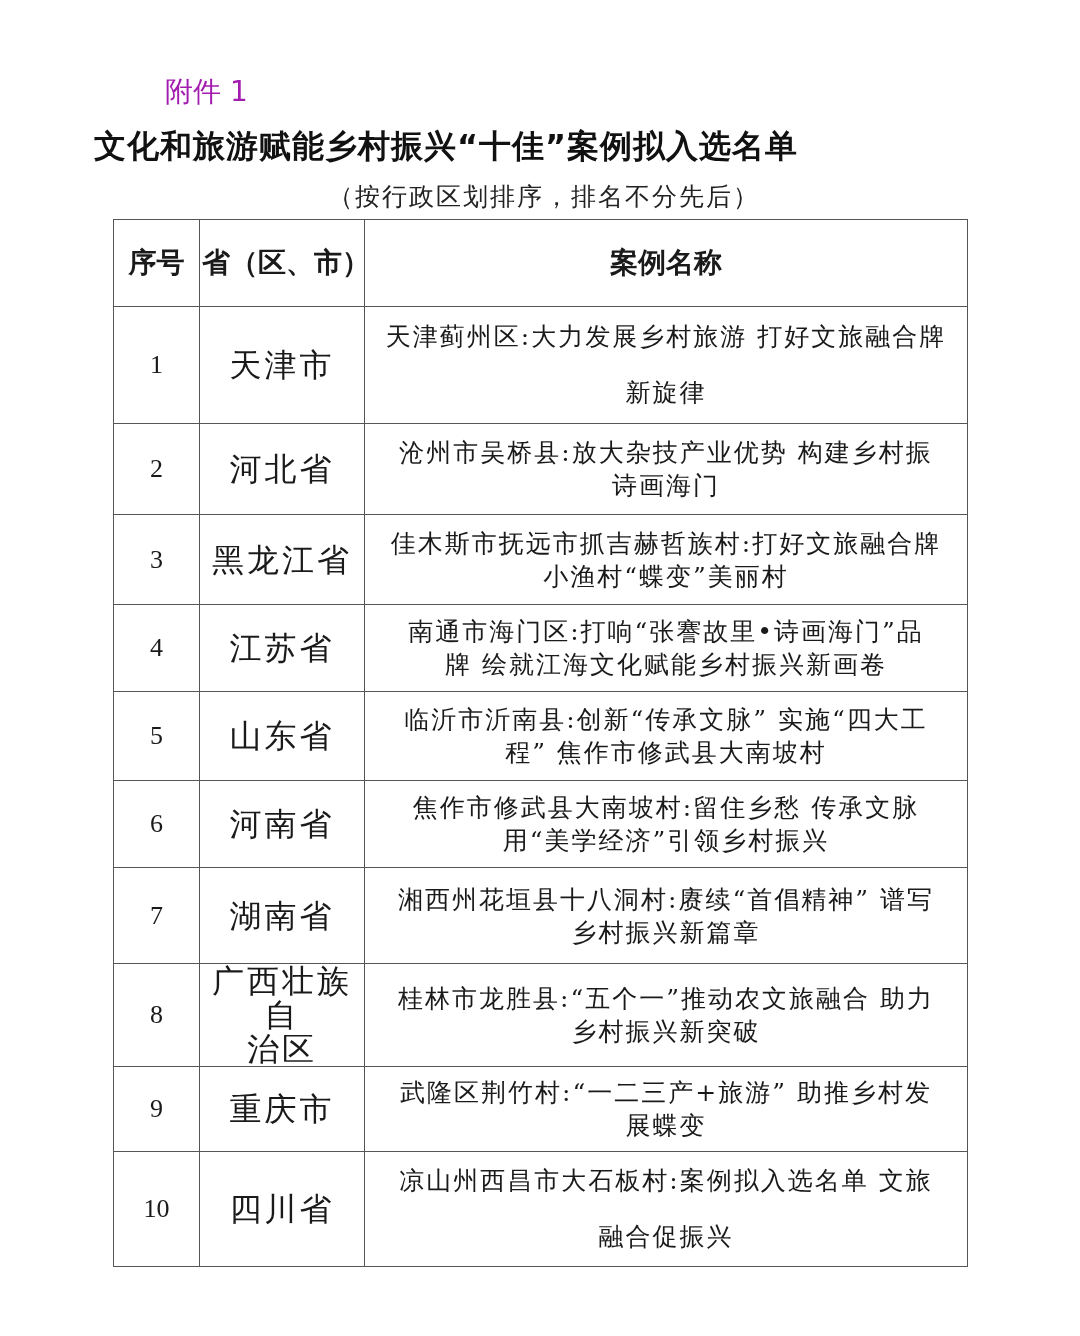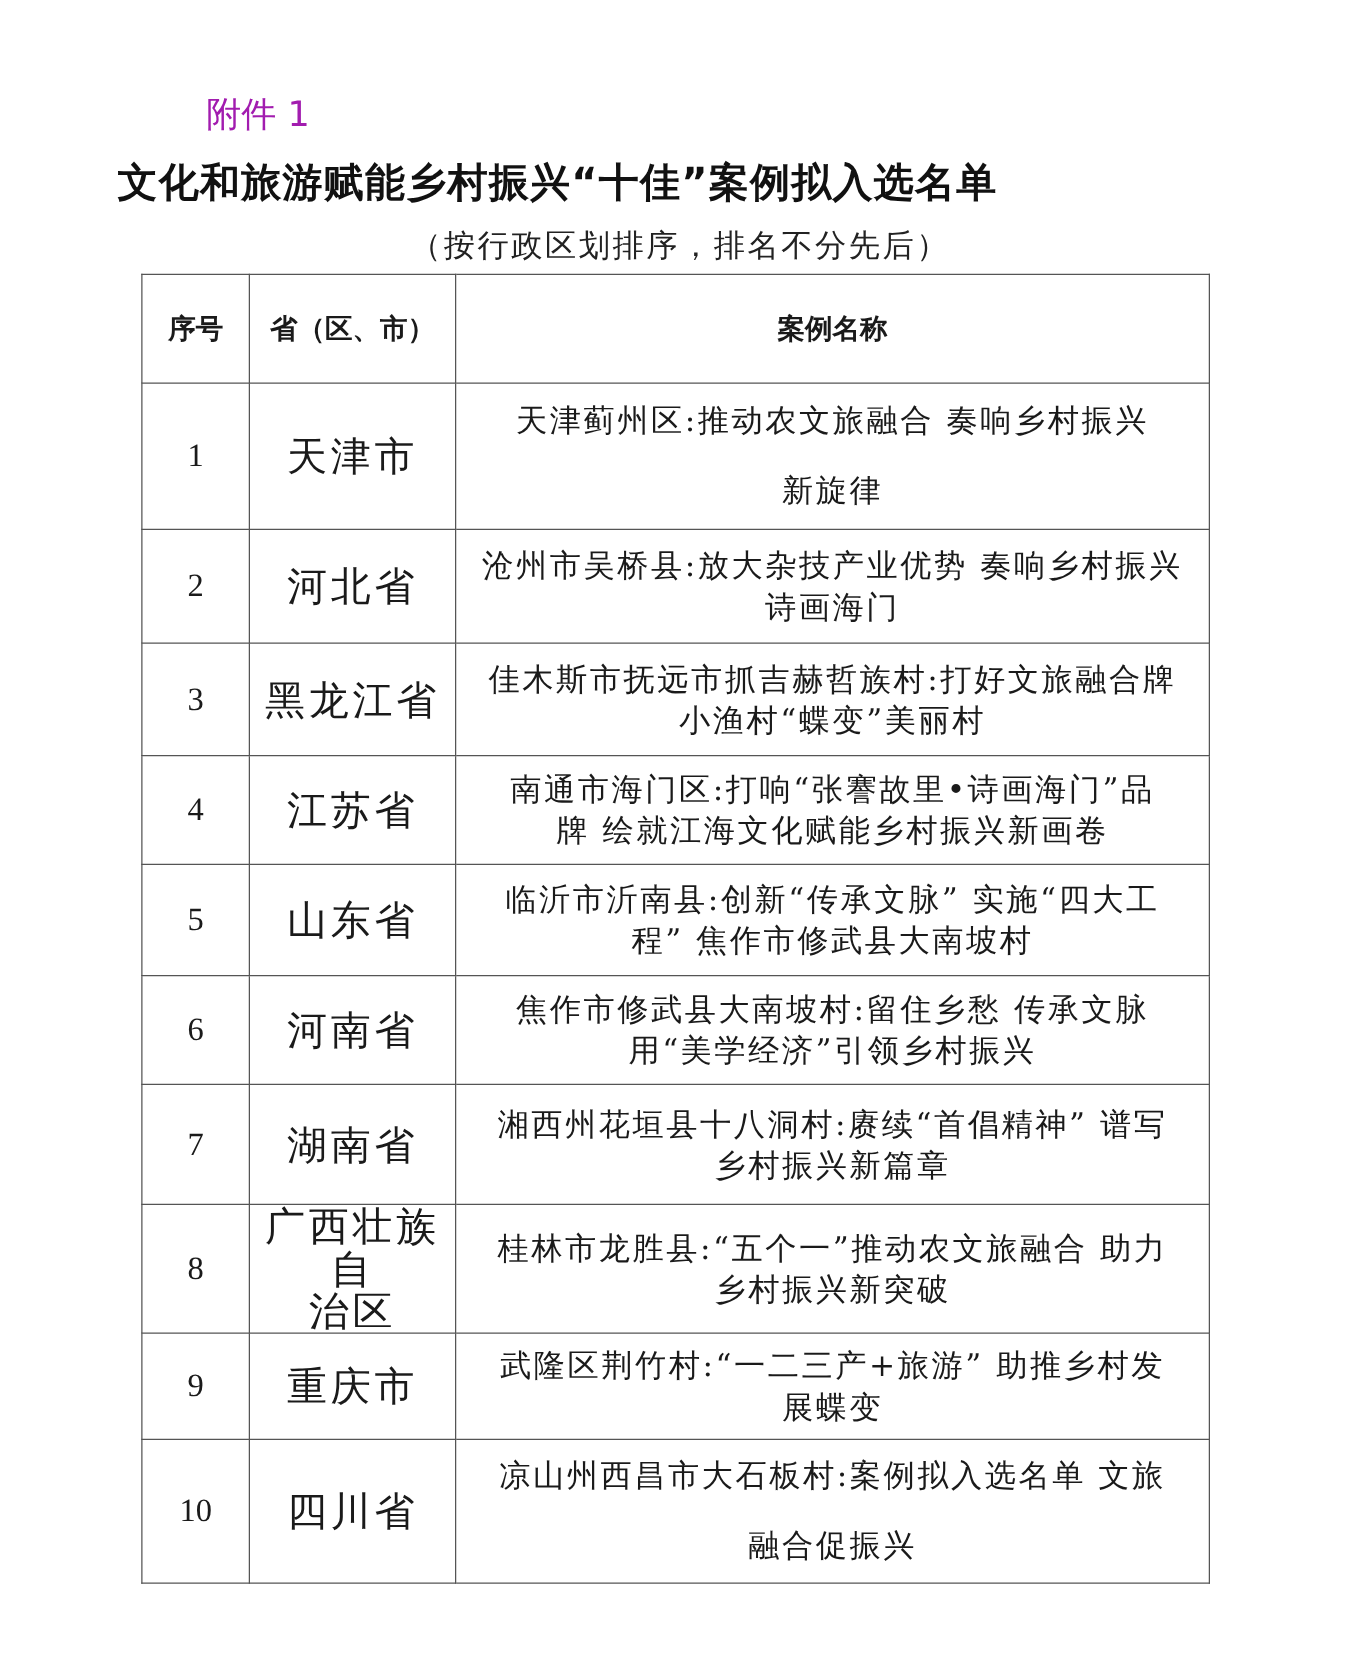--- a/index.html
+++ b/index.html
@@ -58,21 +58,21 @@
     }
     table.cases td, table.cases th {
       border: 1.5px solid #555555;
       text-align: center;
       vertical-align: middle;
       padding: 0 4px;
       color: #1a1a1a;
     }
     table.cases th {
       font-family: Liberation Serif, serif;
-      font-size: 22px;
+      font-size: 28px;
       font-weight: bold;
       height: 86px;
       padding: 0 2px;
       white-space: nowrap;
     }
     col.c-no { width: 86px; }
     col.c-prov { width: 165px; }
     col.c-name { width: 603px; }
     td.no {
       font-family: "Liberation Serif", "DejaVu Serif", serif;
@@ -112,31 +112,31 @@
       <th>案例名称</th>
     </tr>
   </thead>
   <tbody>
     <tr style="height:117px">
       <td class="no">1</td>
       <td class="prov">
           <span class="cell-line">天津市</span>
         </td>
       <td class="name loose">
-          <span class="cell-line">天津蓟州区:推动农文旅融合 奏响乡村振兴</span>
+          <span class="cell-line">天津蓟州区:大力发展乡村旅游 打好文旅融合牌</span>
           <span class="cell-line">新旋律</span>
         </td>
     </tr>
     <tr style="height:91px">
       <td class="no">2</td>
       <td class="prov">
           <span class="cell-line">河北省</span>
         </td>
       <td class="name">
-          <span class="cell-line">沧州市吴桥县:放大杂技产业优势 奏响乡村振兴</span>
+          <span class="cell-line">沧州市吴桥县:放大杂技产业优势 构建乡村振</span>
           <span class="cell-line">诗画海门</span>
         </td>
     </tr>
     <tr style="height:90px">
       <td class="no">3</td>
       <td class="prov">
           <span class="cell-line">黑龙江省</span>
         </td>
       <td class="name">
           <span class="cell-line">佳木斯市抚远市抓吉赫哲族村:打好文旅融合牌</span>

